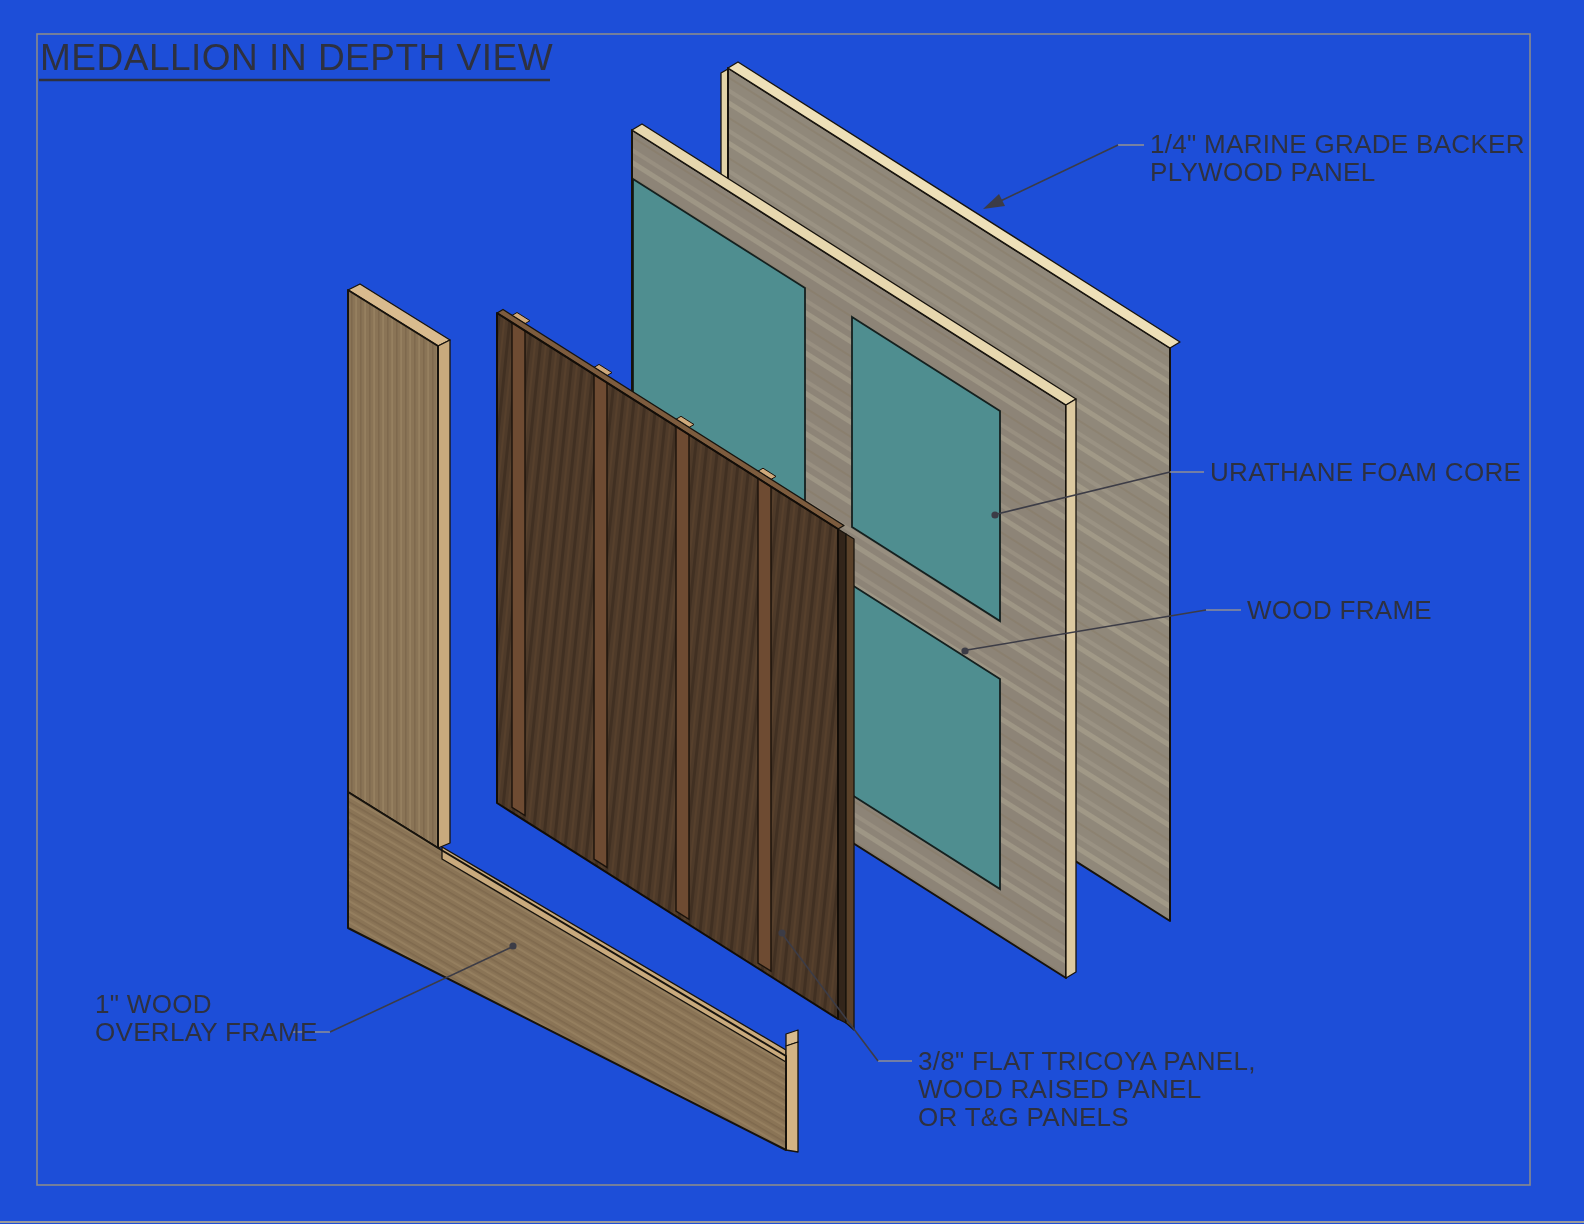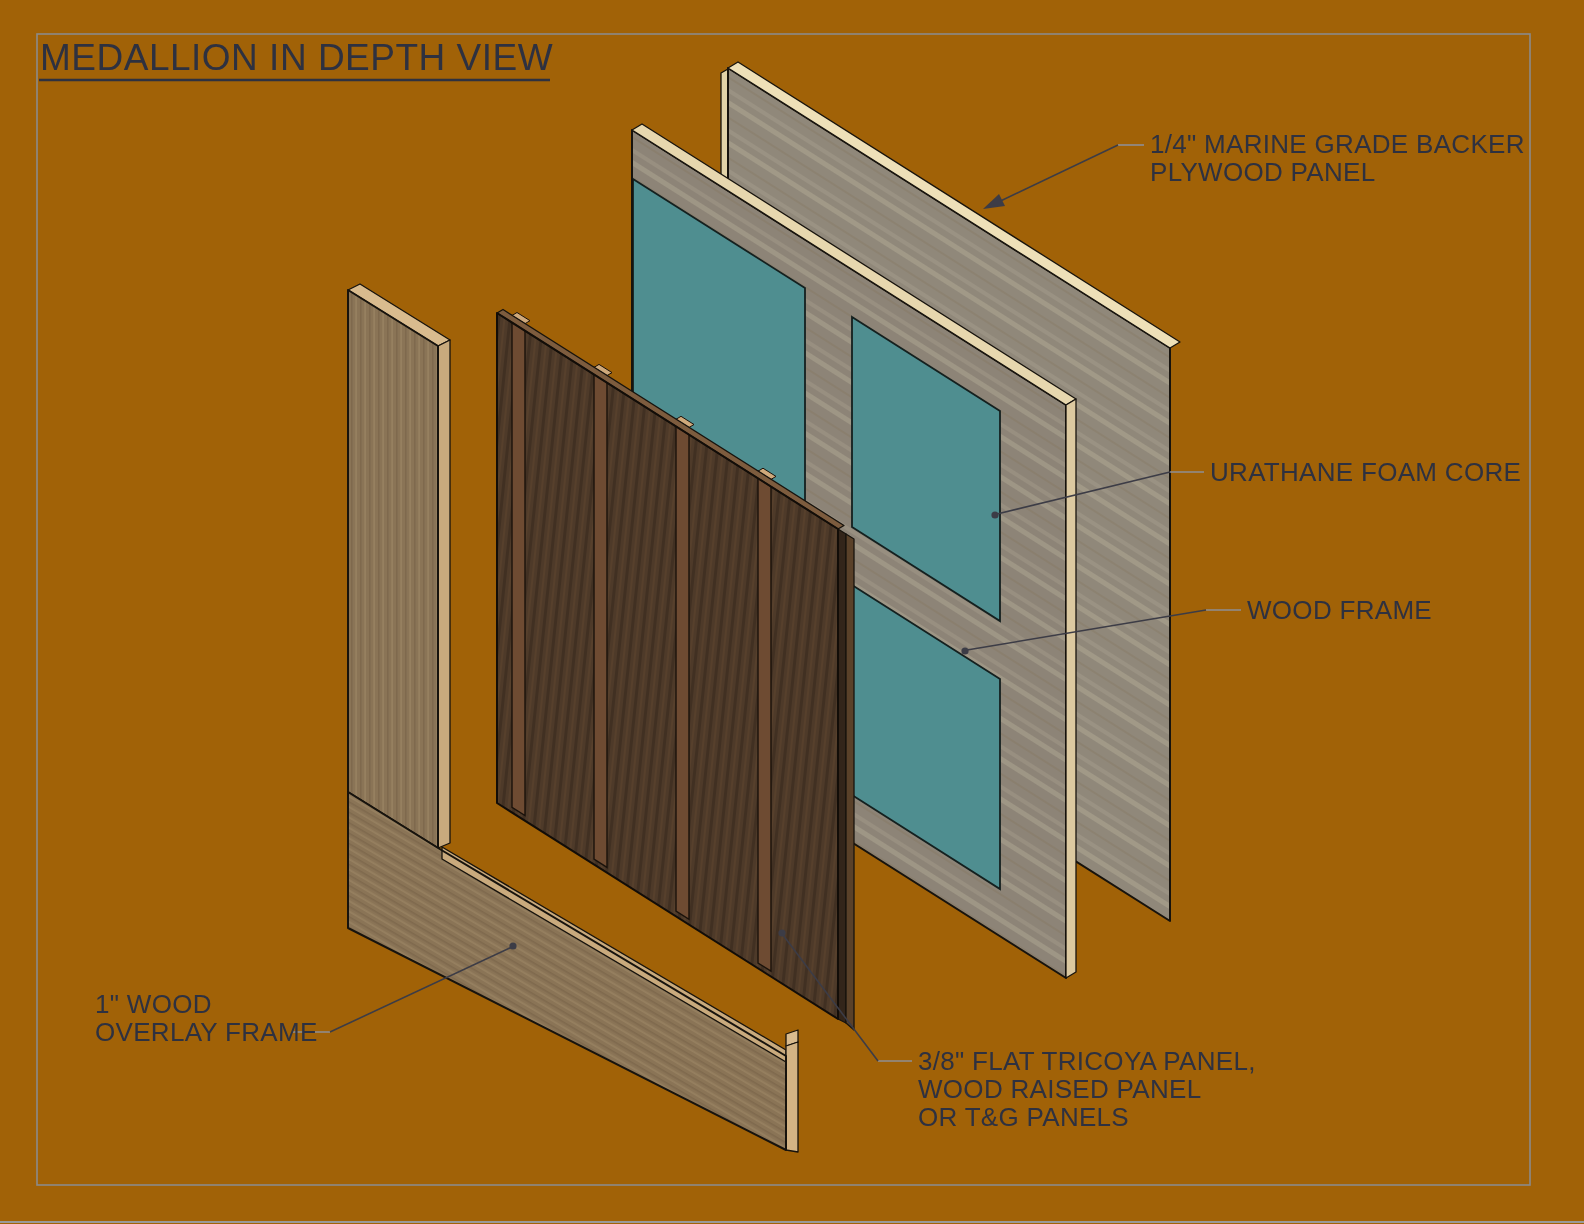--- a/index.html
+++ b/index.html
@@ -1,16 +1,16 @@
 <!DOCTYPE html>
 <html><head>
 <meta charset="utf-8">
 <style>
   html,body{margin:0;padding:0;background:#ffffff;}
-  .stage{position:relative;width:1584px;height:1224px;background:#a16207;overflow:hidden;}
+  .stage{position:relative;width:1584px;height:1224px;background:#1d4ed8;overflow:hidden;}
   text{font-family:"Liberation Sans","DejaVu Sans",sans-serif;}
   .title-text{font-size:37px;letter-spacing:.5px;font-weight:400;}
   .lbl{font-size:26px;letter-spacing:.3px;font-weight:400;}
   .outline{fill:none;stroke:#17130d;stroke-width:2;stroke-linejoin:round;}
   .thin{stroke:#17130d;stroke-width:1.3;stroke-linejoin:round;}
   .leader{fill:none;stroke:#3c3c46;stroke-width:1.6;}
   .leader-nub{fill:none;stroke:#8f8f95;stroke-width:1.6;}
 </style>
 </head>
 <body>

